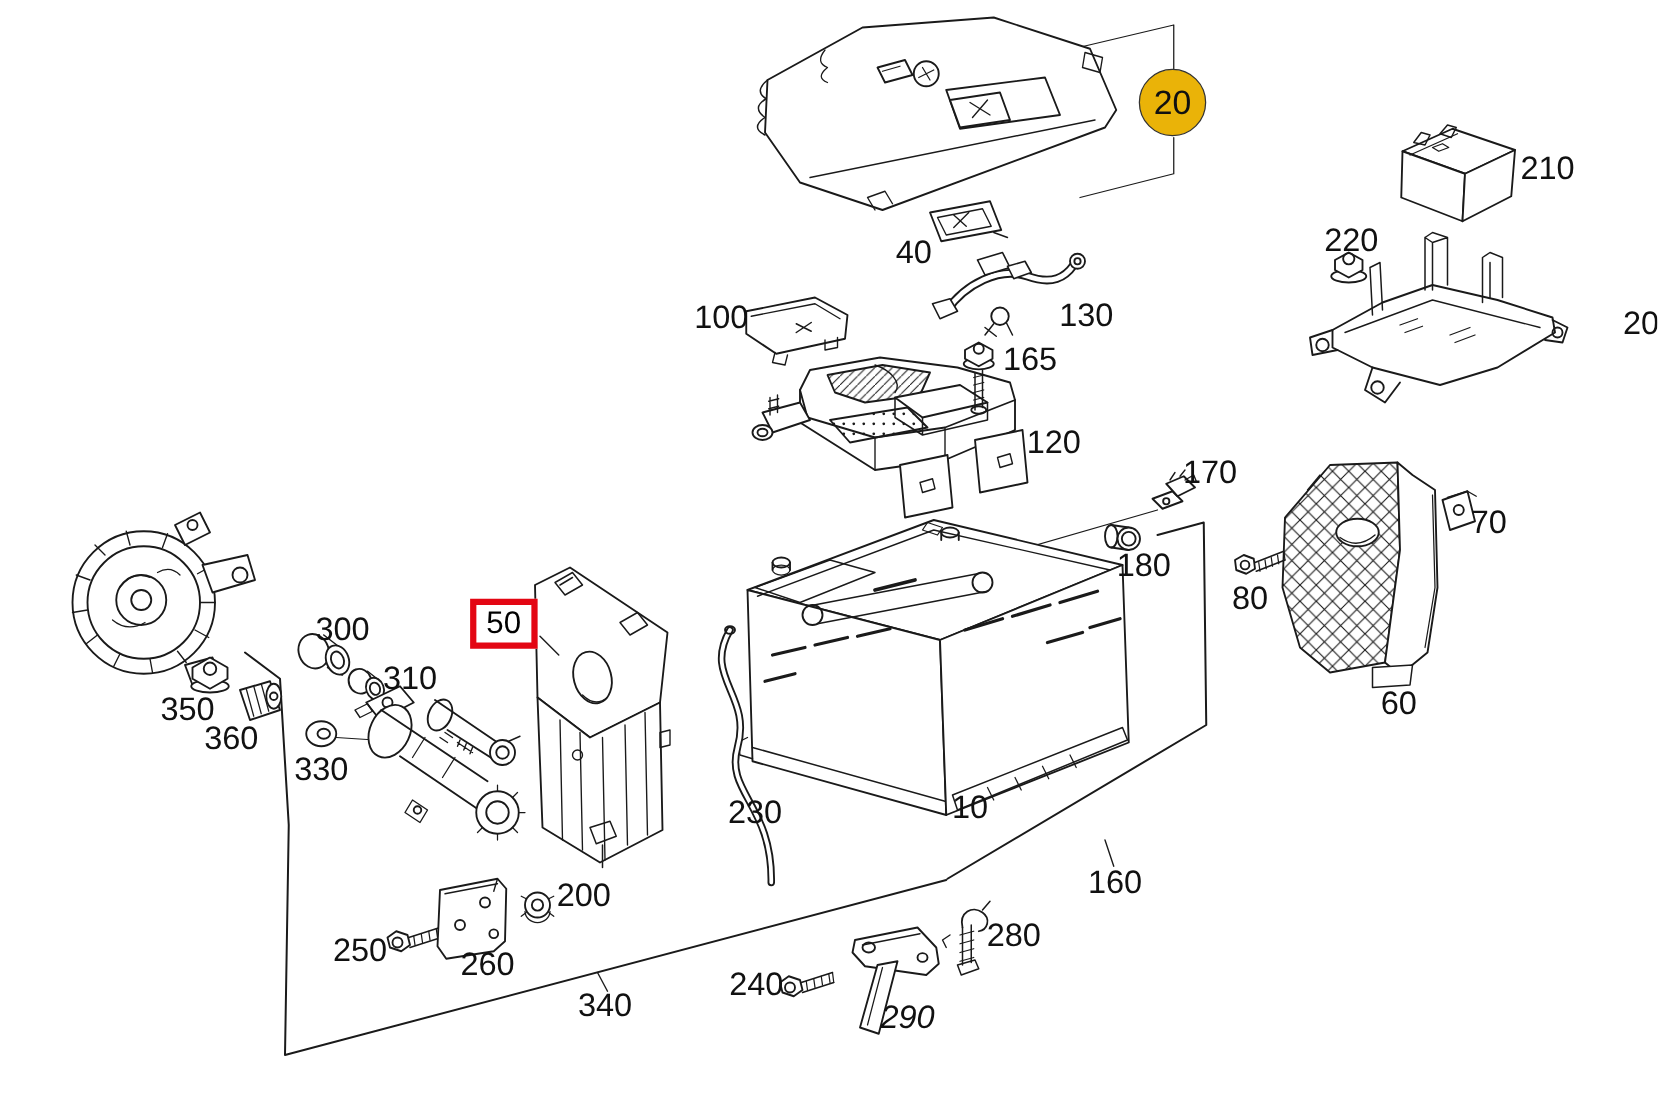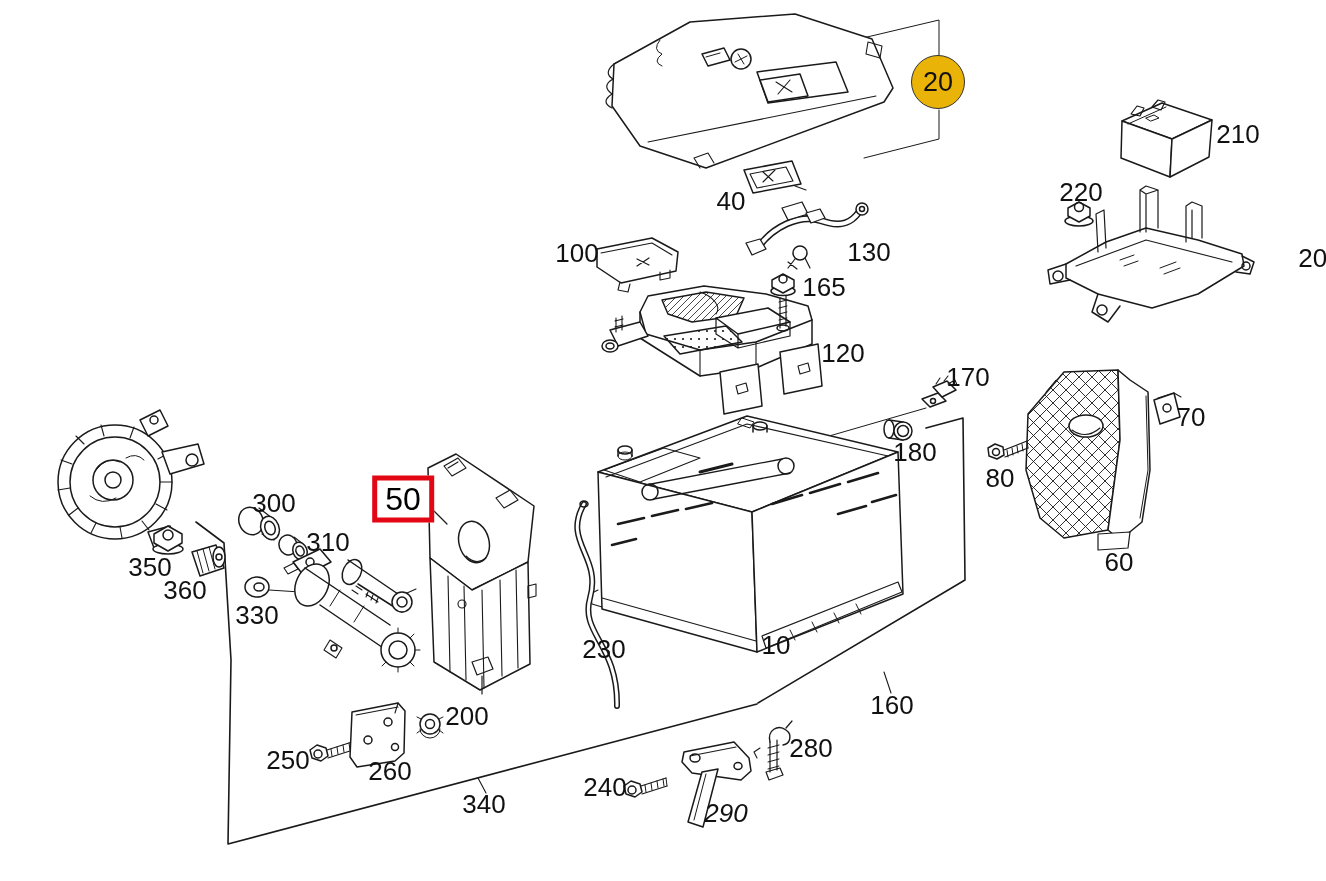--- a/index.html
+++ b/index.html
@@ -13,21 +13,21 @@
     position:absolute;transform:translate(-50%,-50%);
     font-size:26px;color:#111;white-space:nowrap;line-height:1;
     cursor:pointer;user-select:none;
   }
   .callout.circled{
     width:52px;height:52px;border:1.6px solid #333;border-radius:50%;
     background:#eab308;text-align:center;line-height:52px;font-size:27px;
   }
   .callout.boxed{
     border:5px solid var(--hl,#e30613);background:#fff;color:#000;
-    padding:2px 8px 3px 8px;font-size:32px;
+    padding:2px 8px 3px 8px;font-size:25px;
   }
 </style>
 </head>
 <body>
 
 <div id="stage">
 
 <svg id="art" width="1326" height="881" viewBox="0 0 1326 881" fill="none" stroke="#1a1a1a" stroke-width="1.5" stroke-linejoin="round" stroke-linecap="round">
   <defs>
     <pattern id="lat" width="13" height="13" patternUnits="userSpaceOnUse">

